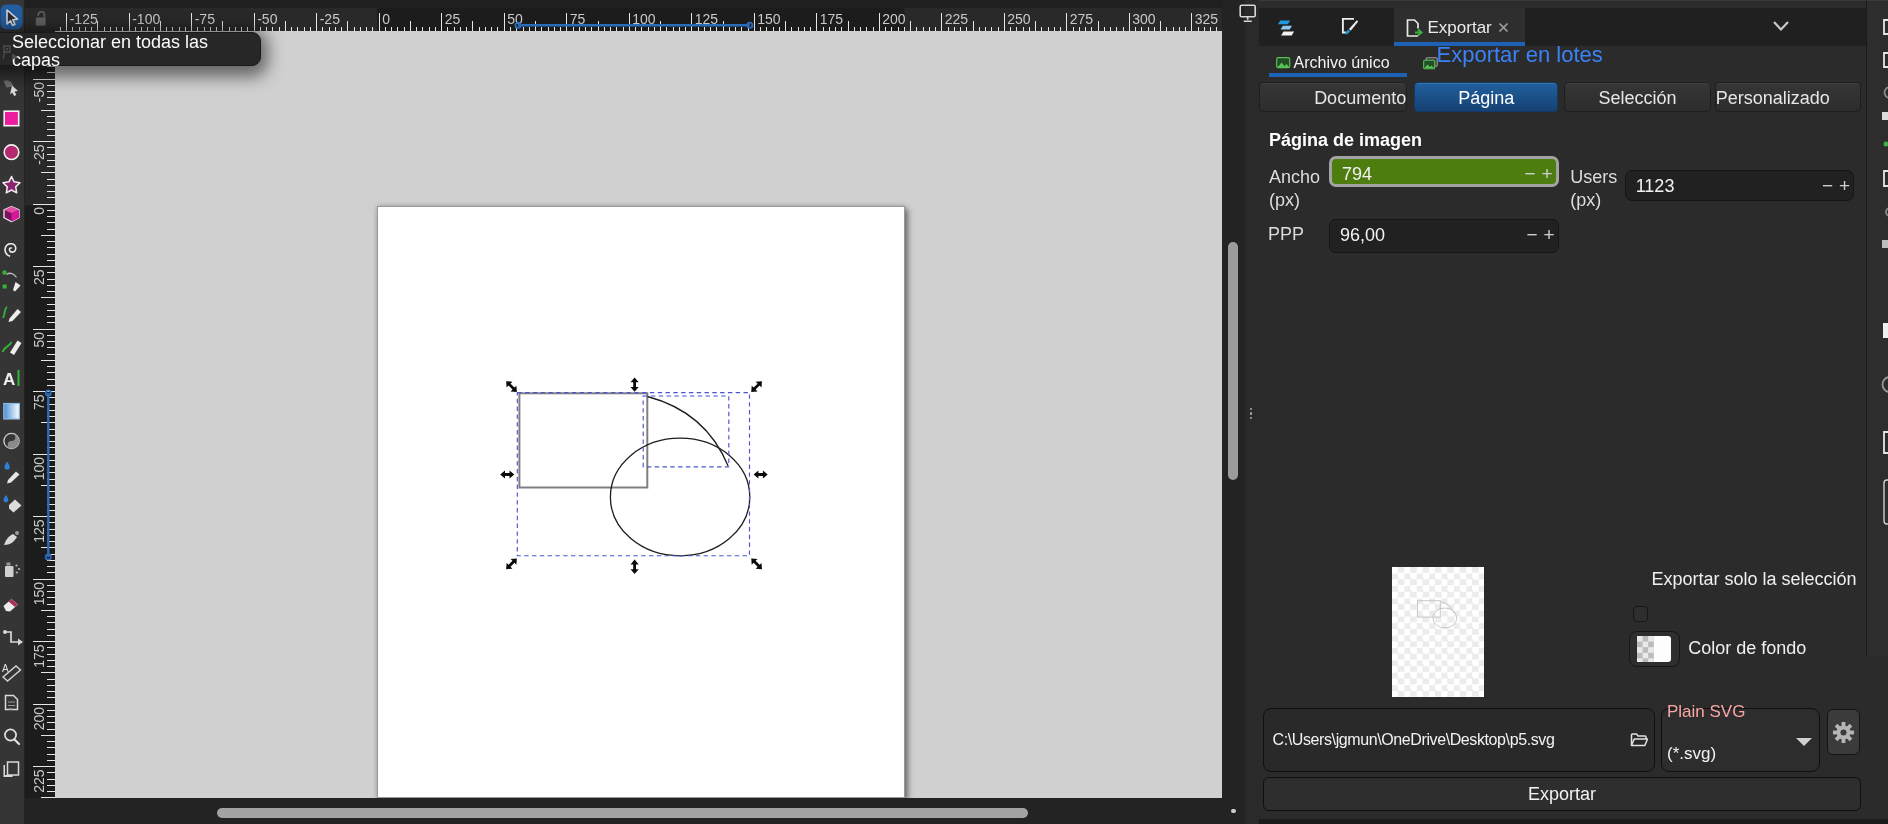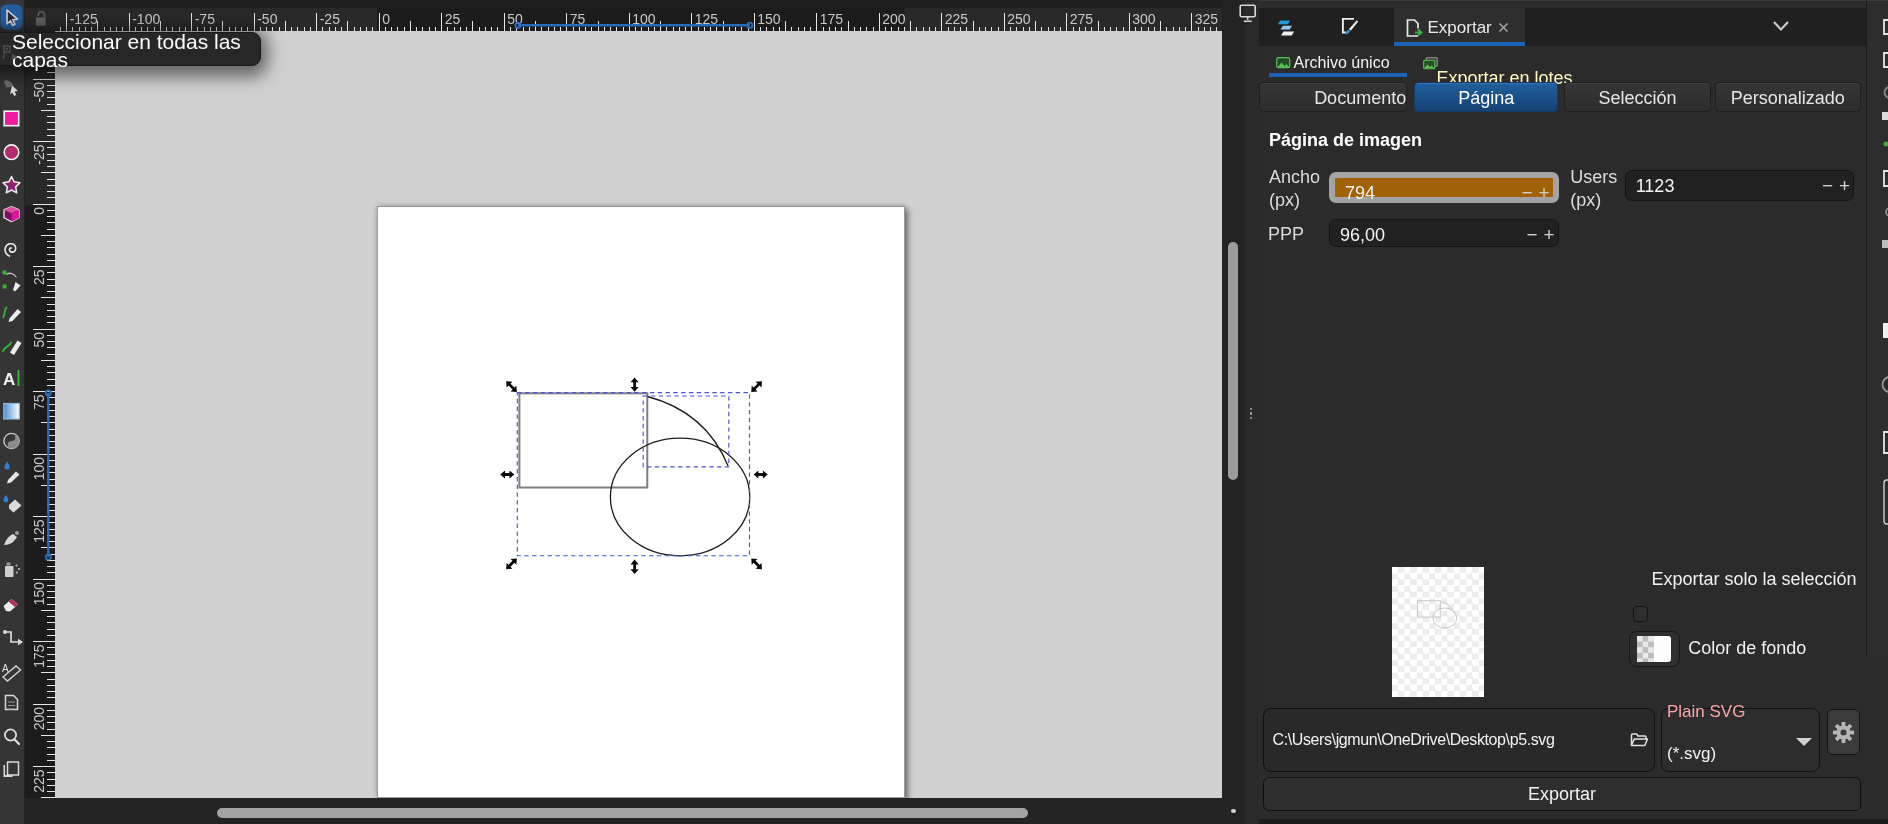--- a/index.html
+++ b/index.html
@@ -189,42 +189,42 @@
     <rect x="0.7" y="0.7" width="13" height="10" rx="1.5" fill="#234d23" stroke="#57c257" stroke-width="1.2"></rect>
     <path d="M1.5 10.5 l4-5 3 3.5 2-2 3 3.5 z" fill="#57c257"></path>
   </svg>
 <div class="abs" style="left:1293.5px;top:53.5px;font-size:16px;color:#f2f2f2">Archivo único</div>
 <div class="abs" style="left:1268.5px;top:73px;width:138.5px;height:4px;background:#1e62b5"></div>
 <svg width="15" height="13" style="position:absolute;left:1422.5px;top:57px" xmlns="http://www.w3.org/2000/svg">
     <rect x="3.2" y="0.7" width="11" height="8.5" rx="1" fill="#3c3c3c" stroke="#9a9a9a" stroke-width="1.1"></rect>
     <rect x="0.7" y="3.2" width="11" height="8.5" rx="1" fill="#234d23" stroke="#57c257" stroke-width="1.1"></rect>
     <path d="M1.5 11 l3-3.5 2.5 2.5 1.5-1.5 2.5 2.5 z" fill="#57c257"></path>
   </svg>
-<div class="abs" style="left:1436.5px;top:68px;font-size:18px;color:#fef9c3">Exportar en lotes</div>
+<div class="abs" style="left:1436.5px;top:42px;font-size:22px;color:#3b82f6">Exportar en lotes</div>
 <div class="abs" style="left:1259.4px;top:81.5px;width:147.8px;height:30.6px;background:linear-gradient(#363636,#2c2c2c);border:1px solid #1f1f1f;border-radius:4px;box-shadow:inset 0 1px rgba(255,255,255,.05);color:#e6e6e6;font-size:18px;text-align:right;line-height:30px">Documento</div>
 <div class="abs" style="left:1414.0px;top:81.5px;width:144.4px;height:30.6px;background:linear-gradient(#20609e,#164173);border:1px solid #123a66;border-radius:4px;box-shadow:inset 0 1px rgba(255,255,255,.12);color:#ffffff;font-size:18px;text-align:center;line-height:30px">Página</div>
 <div class="abs" style="left:1563.5px;top:81.5px;width:147.8px;height:30.6px;background:linear-gradient(#363636,#2c2c2c);border:1px solid #1f1f1f;border-radius:4px;box-shadow:inset 0 1px rgba(255,255,255,.05);color:#e6e6e6;font-size:18px;text-align:center;line-height:30px">Selección</div>
-<div class="abs" style="left:1714.7px;top:81.5px;width:146.1px;height:30.6px;background:linear-gradient(#363636,#2c2c2c);border:1px solid #1f1f1f;border-radius:4px;box-shadow:inset 0 1px rgba(255,255,255,.05);color:#e6e6e6;font-size:18px;text-align:center;line-height:30px">Personalizado</div>
+<div class="abs" style="left:1714.7px;top:81.5px;width:146.1px;height:30.6px;background:linear-gradient(#363636,#2c2c2c);border:1px solid #1f1f1f;border-radius:4px;box-shadow:inset 0 1px rgba(255,255,255,.05);color:#e6e6e6;font-size:18px;text-align:left;line-height:30px">Personalizado</div>
 <div class="abs" style="left:1268.9px;top:130px;font-size:18px;font-weight:bold;color:#fff">Página de imagen</div>
 <div class="abs" style="left:1268.9px;top:167px;font-size:18px;color:#dcdcdc">Ancho</div>
 <div class="abs" style="left:1268.9px;top:190px;font-size:18px;color:#dcdcdc">(px)</div>
-<div class="abs" style="left:1329px;top:172px;width:229.5px;height:30.5px;background:#a16207;border:6px solid #a3a3a3;border-radius:7px;color:#f2f2f2;font-size:18px">
+<div class="abs" style="left:1329px;top:156px;width:229.5px;height:30.5px;background:#4d7c0f;border:3px solid #a3a3a3;border-radius:7px;color:#f2f2f2;font-size:18px">
     <div class="abs" style="left:10px;top:4.75px">794</div>
     <div class="abs" style="right:20px;top:3.75px;font-size:19px;color:#cfcfcf">−</div>
     <div class="abs" style="right:3px;top:3.75px;font-size:19px;color:#cfcfcf">+</div>
   </div>
 <div class="abs" style="left:1570.3px;top:167px;font-size:18px;color:#dcdcdc">Users</div>
 <div class="abs" style="left:1570.3px;top:190px;font-size:18px;color:#dcdcdc">(px)</div>
 <div class="abs" style="left:1624.7px;top:170px;width:229.5px;height:30.5px;background:#212121;border:1px solid #151515;border-radius:7px;color:#f2f2f2;font-size:18px">
     <div class="abs" style="left:10px;top:4.75px">1123</div>
     <div class="abs" style="right:20px;top:3.75px;font-size:19px;color:#cfcfcf">−</div>
     <div class="abs" style="right:3px;top:3.75px;font-size:19px;color:#cfcfcf">+</div>
   </div>
 <div class="abs" style="left:1267.9px;top:224px;font-size:18px;color:#dcdcdc">PPP</div>
-<div class="abs" style="left:1329px;top:219.2px;width:229.5px;height:28px;background:#212121;border:1px solid #151515;border-radius:7px;color:#f2f2f2;font-size:18px">
+<div class="abs" style="left:1329px;top:219.2px;width:229.5px;height:34px;background:#212121;border:1px solid #151515;border-radius:7px;color:#f2f2f2;font-size:18px">
     <div class="abs" style="left:10px;top:4.75px">96,00</div>
     <div class="abs" style="right:20px;top:3.75px;font-size:19px;color:#cfcfcf">−</div>
     <div class="abs" style="right:3px;top:3.75px;font-size:19px;color:#cfcfcf">+</div>
   </div>
 <div class="abs" style="left:1391.8px;top:567.3px;width:92.6px;height:129.3px;background:repeating-conic-gradient(#ececec 0% 25%,#ffffff 0% 50%) 0 0/12.4px 12.4px"></div>
 <svg width="92.6" height="129.3" style="position:absolute;left:1391.8px;top:567.3px" xmlns="http://www.w3.org/2000/svg">
     <rect x="25.5" y="33.7" width="22.8" height="16.4" fill="none" stroke="#c8c8c8" stroke-width="1"></rect>
     <ellipse cx="52.8" cy="51" rx="11.9" ry="10" fill="none" stroke="#c8c8c8" stroke-width="1"></ellipse>
     <path d="M48.3 34.3 Q58 37 62 46" fill="none" stroke="#c8c8c8" stroke-width="1"></path>
   </svg>
@@ -257,19 +257,19 @@
       <rect x="-2" y="-11" width="4" height="5.5" transform="rotate(180)" fill="#b5b5b5"></rect>
       <rect x="-2" y="-11" width="4" height="5.5" transform="rotate(225)" fill="#b5b5b5"></rect>
       <rect x="-2" y="-11" width="4" height="5.5" transform="rotate(270)" fill="#b5b5b5"></rect>
       <rect x="-2" y="-11" width="4" height="5.5" transform="rotate(315)" fill="#b5b5b5"></rect>
       <circle r="3.2" fill="#3d3d3d"></circle>
     </g>
   </svg>
 <div class="abs" style="left:1262.9px;top:777px;width:598px;height:34.4px;background:#2e2e2e;border:1.5px solid #0f0f0f;border-radius:6px;color:#f2f2f2;font-size:18px;text-align:center;line-height:32px">Exportar</div>
 <div class="abs" style="left:1259px;top:818.5px;width:629px;height:5.5px;background:#1b1b1b"></div>
 <div class="abs" style="left:-10px;top:31.5px;width:271px;height:34.5px;background:#272727;border:1px solid #191919;border-radius:9px;box-shadow:0 4px 16px 7px rgba(0,0,0,.5);z-index:50">
-    <div class="abs" style="left:21px;top:0.5px;font-size:21px;line-height:18px;color:#fafafa">Seleccionar en todas las capas</div>
+    <div class="abs" style="left:21px;top:0.5px;font-size:18px;line-height:18px;color:#fafafa">Seleccionar en todas las capas</div>
   </div>
 <svg width="20" height="20" style="position:absolute;left:0;top:42px;z-index:60" xmlns="http://www.w3.org/2000/svg">
     <rect x="4" y="4" width="6" height="6" fill="none" stroke="#4c4c4c" stroke-width="1.6"></rect>
     <rect x="6" y="6" width="2" height="2" fill="#4c4c4c"></rect>
     <path d="M3.5 17 C3 13 4 11 6.5 10" fill="none" stroke="#4c4c4c" stroke-width="1.3"></path>
     <path d="M12 11.5 l5.5 3.2 -5.5 3.2 z" fill="#4c4c4c"></path>
   </svg>
 </body></html>

